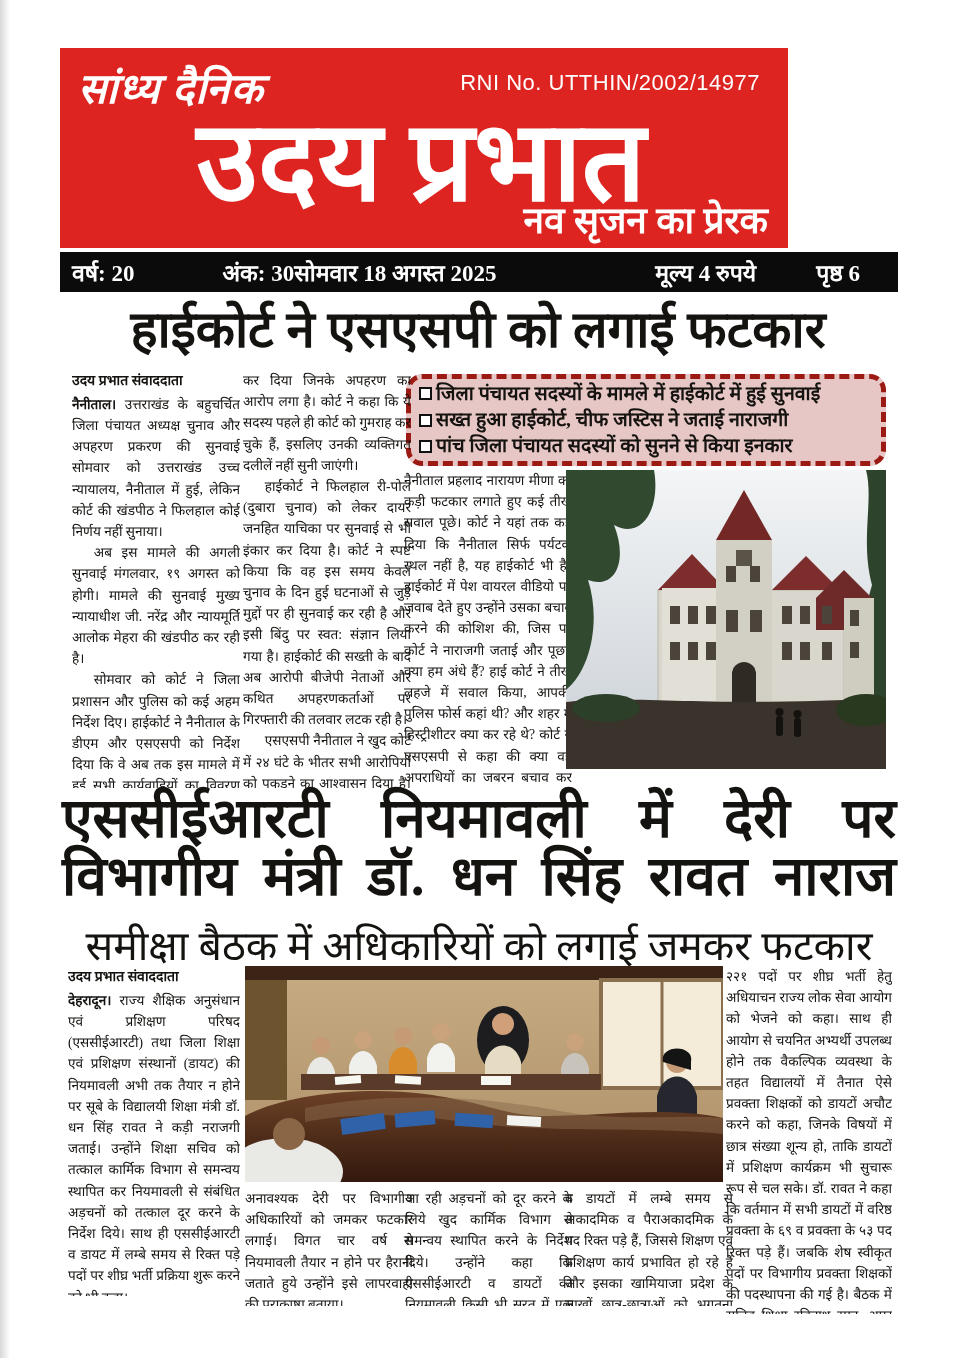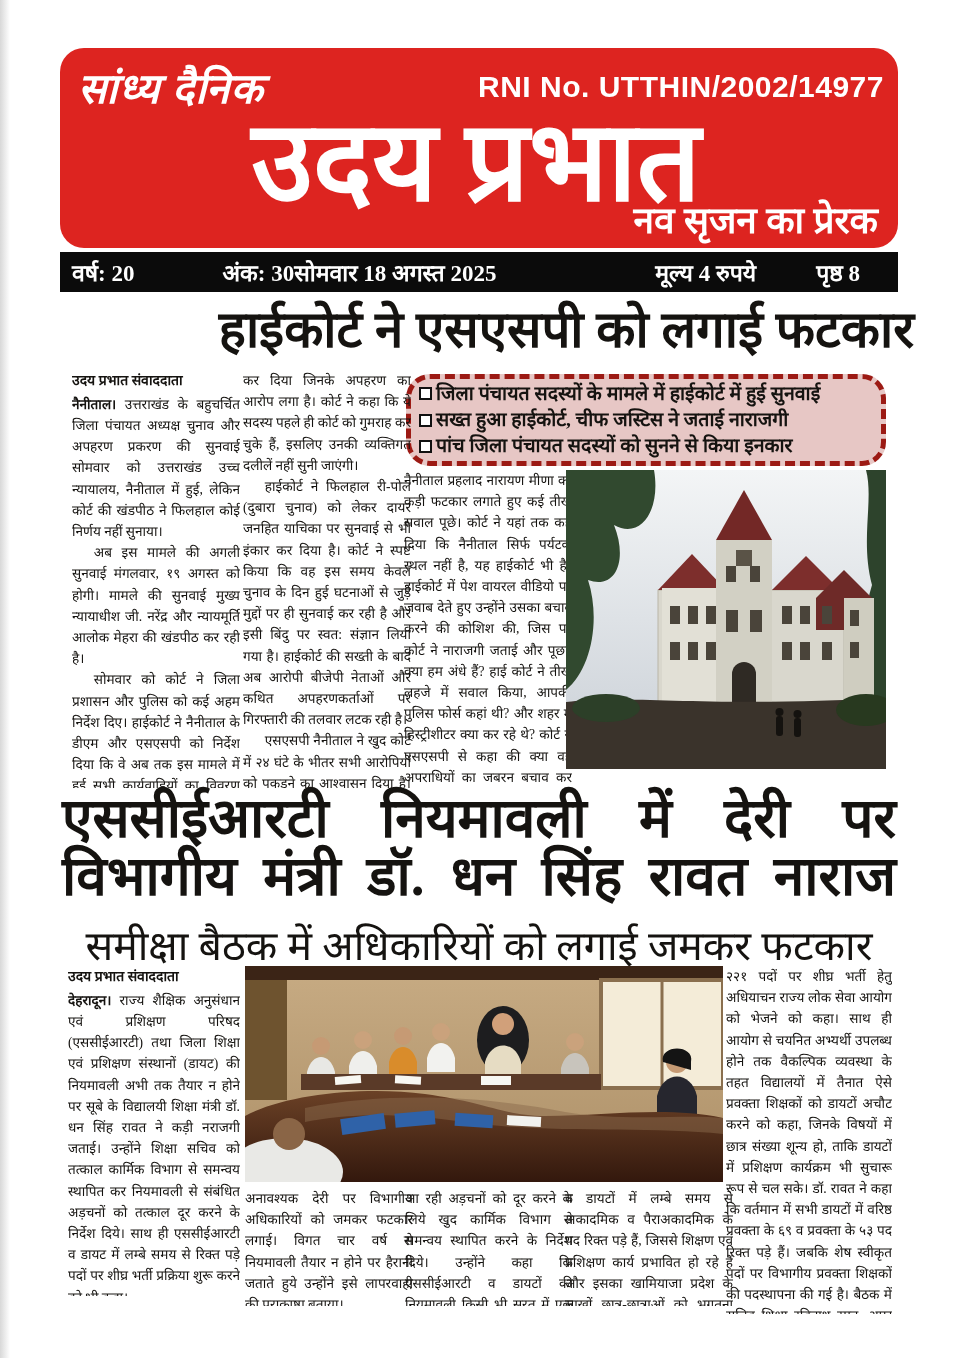--- a/index.html
+++ b/index.html
@@ -13,54 +13,54 @@
   html,body{background:#ffffff;}
   body{
     width:960px;height:1358px;position:relative;
     font-family:"Liberation Serif","DejaVu Serif",serif;
     color:var(--ink);
   }
   .page{position:absolute;left:0;top:0;width:960px;height:1358px;background:#fff;}
   .edge{position:absolute;left:0;top:0;width:10px;height:1358px;background:linear-gradient(90deg,#d8d8d8,#fff);}
 
   
-  .masthead{position:absolute;left:60px;top:48px;width:838px;height:200px;background:var(--brand-red);border-radius:24px;}
+  .masthead{position:absolute;left:60px;top:48px;width:728px;height:200px;background:var(--brand-red);}
   .mh-edition{position:absolute;left:18px;top:10px;color:#fff;font-size:42px;font-weight:bold;font-style:italic;letter-spacing:1px;}
-  .mh-rni{position:absolute;right:14px;top:22px;color:#fff;font-size:30px;font-weight:bold;font-family:"Liberation Sans","DejaVu Sans",sans-serif;letter-spacing:.5px;}
+  .mh-rni{position:absolute;right:28px;top:22px;color:#fff;font-size:22px;font-weight:normal;font-family:"Liberation Sans","DejaVu Sans",sans-serif;letter-spacing:.5px;}
   .mh-title{position:absolute;left:0;right:6px;top:44px;text-align:center;color:#fff;font-size:112px;line-height:1.25;font-weight:bold;white-space:nowrap;}
   .mh-tagline{position:absolute;right:20px;bottom:4px;color:#fff;font-size:37px;font-weight:bold;}
 
   
   .infobar{position:absolute;left:60px;top:252px;width:838px;height:40px;background:var(--bar-black);
     display:flex;align-items:center;color:#fff;font-size:23px;font-weight:bold;white-space:nowrap;}
   .infobar span{display:inline-block;}
   .ib-year{margin-left:12px;}
   .ib-issue{margin-left:88px;}
   .ib-date{}
   .ib-price{margin-left:auto;}
   .ib-page{margin-left:60px;margin-right:38px;}
 
   
-  .headline1{position:absolute;left:76px;top:302px;width:838px;text-align:right;
+  .headline1{position:absolute;left:59px;top:302px;width:838px;text-align:center;
     font-size:51px;font-weight:bold;line-height:1.1;white-space:nowrap;}
 
   
   .col{position:absolute;font-size:13.6px;line-height:1.56;text-align:justify;overflow:hidden;}
   .col p{text-align:justify;}
   .col p.ind{text-indent:1.6em;}
   .byline{font-weight:bold;text-align:left;font-size:14px;margin-bottom:2px;}
   .dateline{font-weight:bold;}
 
   .a1-c1{left:72px;top:370px;width:168px;height:418px;}
   .a1-c2{left:243px;top:370px;width:168px;height:418px;}
   .a1-c3{left:404px;top:470px;width:168px;height:318px;}
 
   
   .hlbox{position:absolute;left:406px;top:374px;width:480px;height:92px;background:var(--box-bg);
-    border:5px dashed var(--box-border);border-radius:24px;padding:4px 10px 4px 8px;
+    border:5px dashed var(--box-border);border-radius:16px;padding:4px 10px 4px 8px;
     display:flex;flex-direction:column;justify-content:center;}
   .hl-line{display:flex;align-items:center;font-size:19.5px;font-weight:600;line-height:1.35;white-space:nowrap;}
   .hl-bullet{display:inline-block;width:13px;height:13px;border:2.5px solid #111;background:#fff;margin-right:4px;flex:0 0 auto;}
 
   
   .photo1{position:absolute;left:566px;top:470px;width:320px;height:299px;overflow:hidden;background:#cfd4d8;}
 
   
   .headline2{position:absolute;left:62px;top:790px;width:834px;font-size:55px;font-weight:bold;line-height:1.06;}
   .headline2 .h2line{text-align:justify;text-align-last:justify;}
@@ -86,21 +86,21 @@
     <div class="mh-rni">RNI No. UTTHIN/2002/14977</div>
     <div class="mh-title">उदय प्रभात</div>
     <div class="mh-tagline">नव सृजन का प्रेरक</div>
   </header>
 
   <div class="infobar">
     <span class="ib-year">वर्ष: 20</span>
     <span class="ib-issue">अंक: 30</span>
     <span class="ib-date">सोमवार 18 अगस्त 2025</span>
     <span class="ib-price">मूल्य 4 रुपये</span>
-    <span class="ib-page">पृष्ठ 8</span>
+    <span class="ib-page">पृष्ठ 6</span>
   </div>
 
   <h1 class="headline1">हाईकोर्ट ने एसएसपी को लगाई फटकार</h1>
 
   <div class="hlbox">
     <div class="hl-line">
       <span class="hl-bullet"></span>
       <span>जिला पंचायत सदस्यों के मामले में हाईकोर्ट में हुई सुनवाई</span>
     </div>
     <div class="hl-line">

